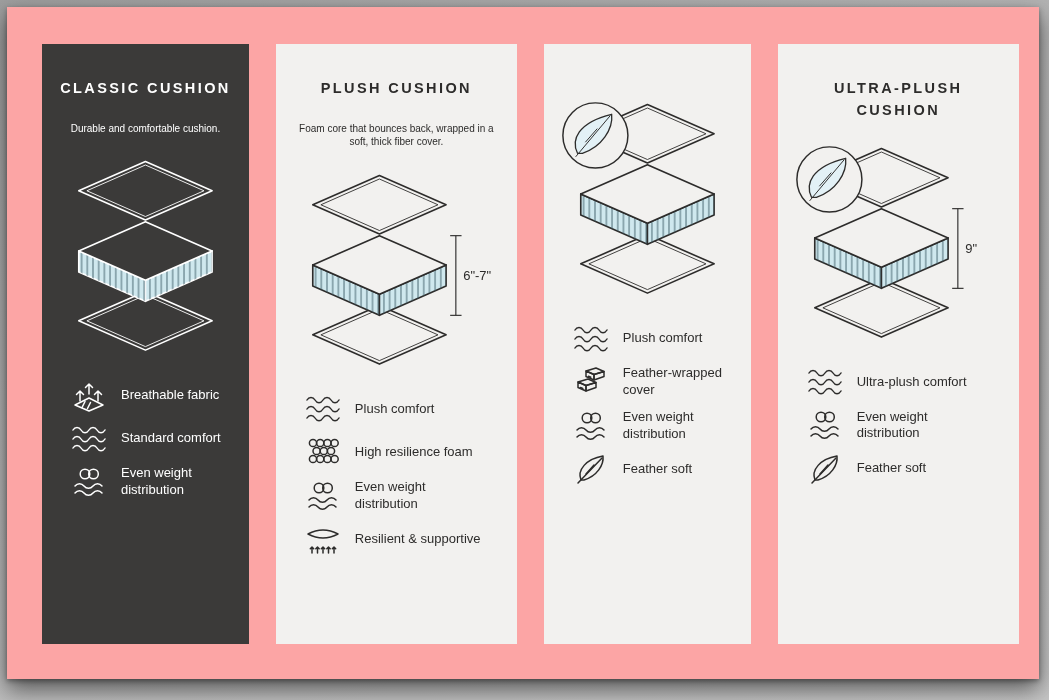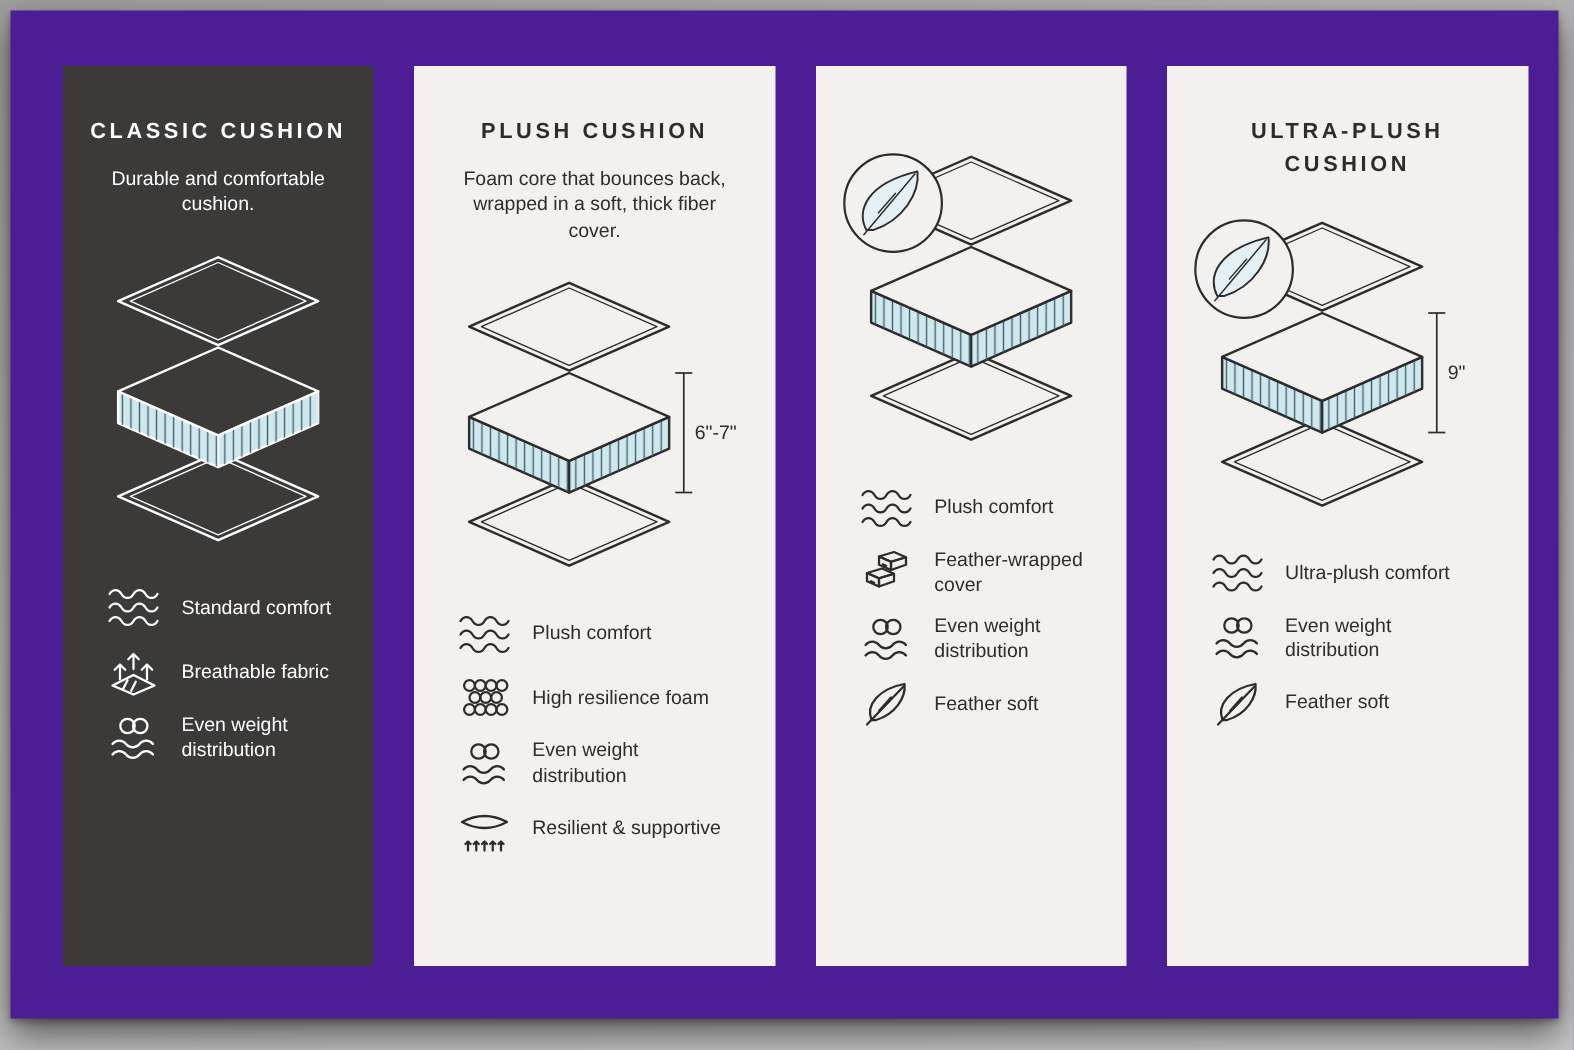--- a/index.html
+++ b/index.html
@@ -4,37 +4,37 @@
 <style>
   * { margin:0; padding:0; box-sizing:border-box; }
   html,body { width:1049px; height:700px; overflow:hidden; }
   body {
     background: linear-gradient(160deg,#9e9e9e 0%, #b6b6b6 40%, #c6c6c6 100%);
     font-family:"Liberation Sans","DejaVu Sans",sans-serif;
     position:relative;
   }
   .sheet {
     position:absolute; left:7px; top:7px; width:1032px; height:672px;
-    background:#4c1d95;
+    background:#fca5a5;
     box-shadow: 0 10px 22px rgba(0,0,0,.55), 0 2px 5px rgba(0,0,0,.35);
   }
   .columns { display:flex; gap:27px; padding:37px 35px 35px; height:100%; }
   .column {
     flex:1; display:flex; flex-direction:column; align-items:center;
     padding:34px 14px 28px; color:var(--ink); background:var(--panel);
   }
   .column.light { --panel:#f2f1ef; --ink:#2d2c2b; }
   .column.dark  { --panel:#3b3a39; --ink:#ffffff; }
 
   .title {
     font-size:14.5px; font-weight:bold; letter-spacing:2.4px;
     text-align:center; line-height:1.5; max-width:192px;
   }
   .desc {
-    margin-top:10px; font-size:13px; line-height:1.35;
+    margin-top:22px; font-size:10px; line-height:1.35;
     text-align:center; max-width:198px;
   }
   .illustration {
     height:232px; width:100%; display:flex; align-items:center; justify-content:center;
     margin-top:4px;
   }
   .cushion { height:200px; overflow:visible; }
 
   .cushion .pillow       { fill:var(--panel); stroke:currentColor; stroke-width:2; stroke-linejoin:round; }
   .cushion .pillow-inner { fill:none; stroke:currentColor; stroke-width:1.1; stroke-linejoin:round; }
@@ -89,38 +89,38 @@
           <g>
             <path class="pillow" d="M110 8 L192 44 L110 80 L28 44 Z"></path>
             <path class="pillow-inner" d="M110 12.3 L182 44 L110 75.7 L38 44 Z"></path>
           </g>
         </svg>
       </div>
       <ul class="features">
         <li class="feature">
           <span class="icon">
             <svg viewBox="0 0 36 32">
-                <path d="M2 7 c2 -3.5 6 -3.5 8 0 c2 3.5 6 3.5 8 0 c2 -3.5 6 -3.5 8 0 c2 3.5 6 3.5 8 0"></path>
-                <path d="M2 16 c2 -3.5 6 -3.5 8 0 c2 3.5 6 3.5 8 0 c2 -3.5 6 -3.5 8 0 c2 3.5 6 3.5 8 0"></path>
-                <path d="M2 25 c2 -3.5 6 -3.5 8 0 c2 3.5 6 3.5 8 0 c2 -3.5 6 -3.5 8 0 c2 3.5 6 3.5 8 0"></path>
-              </svg>
-          </span>
-          <span class="label">Standard comfort</span>
-        </li>
-        <li class="feature">
-          <span class="icon">
-            <svg viewBox="0 0 36 32">
                 <path d="M4 25 L18 18 L32 25 L18 31 Z"></path>
                 <path d="M11 27.5 L14 21.5 M16.5 28.5 L19.5 22.5"></path>
                 <path d="M18 14 V4 M14.5 7.5 L18 4 L21.5 7.5"></path>
                 <path d="M9 21 V11 M5.5 14.5 L9 11 L12.5 14.5"></path>
                 <path d="M27 21 V11 M23.5 14.5 L27 11 L30.5 14.5"></path>
               </svg>
           </span>
           <span class="label">Breathable fabric</span>
+        </li>
+        <li class="feature">
+          <span class="icon">
+            <svg viewBox="0 0 36 32">
+                <path d="M2 7 c2 -3.5 6 -3.5 8 0 c2 3.5 6 3.5 8 0 c2 -3.5 6 -3.5 8 0 c2 3.5 6 3.5 8 0"></path>
+                <path d="M2 16 c2 -3.5 6 -3.5 8 0 c2 3.5 6 3.5 8 0 c2 -3.5 6 -3.5 8 0 c2 3.5 6 3.5 8 0"></path>
+                <path d="M2 25 c2 -3.5 6 -3.5 8 0 c2 3.5 6 3.5 8 0 c2 -3.5 6 -3.5 8 0 c2 3.5 6 3.5 8 0"></path>
+              </svg>
+          </span>
+          <span class="label">Standard comfort</span>
         </li>
         <li class="feature">
           <span class="icon">
             <svg viewBox="0 0 36 32">
                 <circle cx="14" cy="8" r="4.8"></circle>
                 <circle cx="22.5" cy="8" r="4.8"></circle>
                 <path d="M4 20 c2.5 -3 6.5 -3 9 0 c2.5 3 6.5 3 9 0 c2.5 -3 6.5 -3 9 0"></path>
                 <path d="M4 27 c2.5 -3 6.5 -3 9 0 c2.5 3 6.5 3 9 0 c2.5 -3 6.5 -3 9 0"></path>
               </svg>
           </span>

